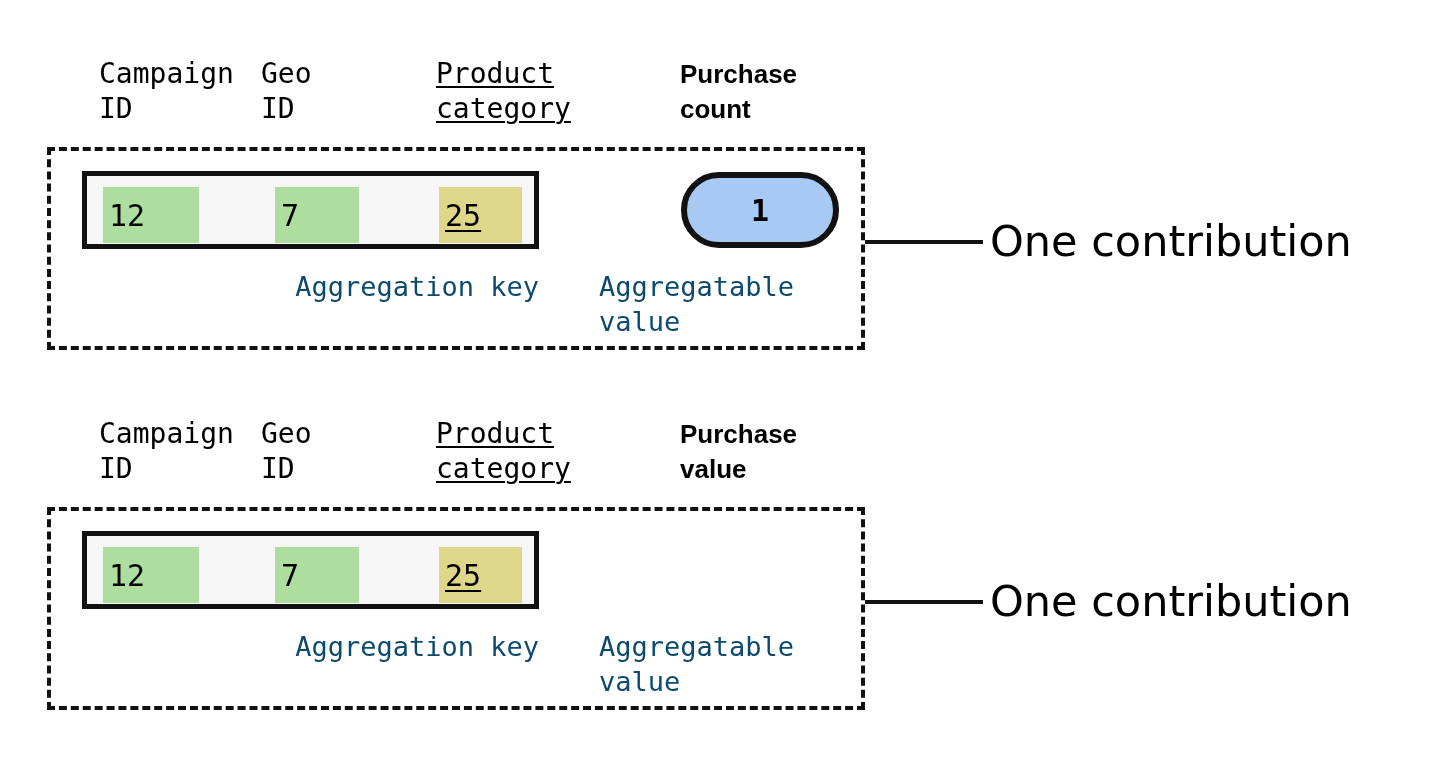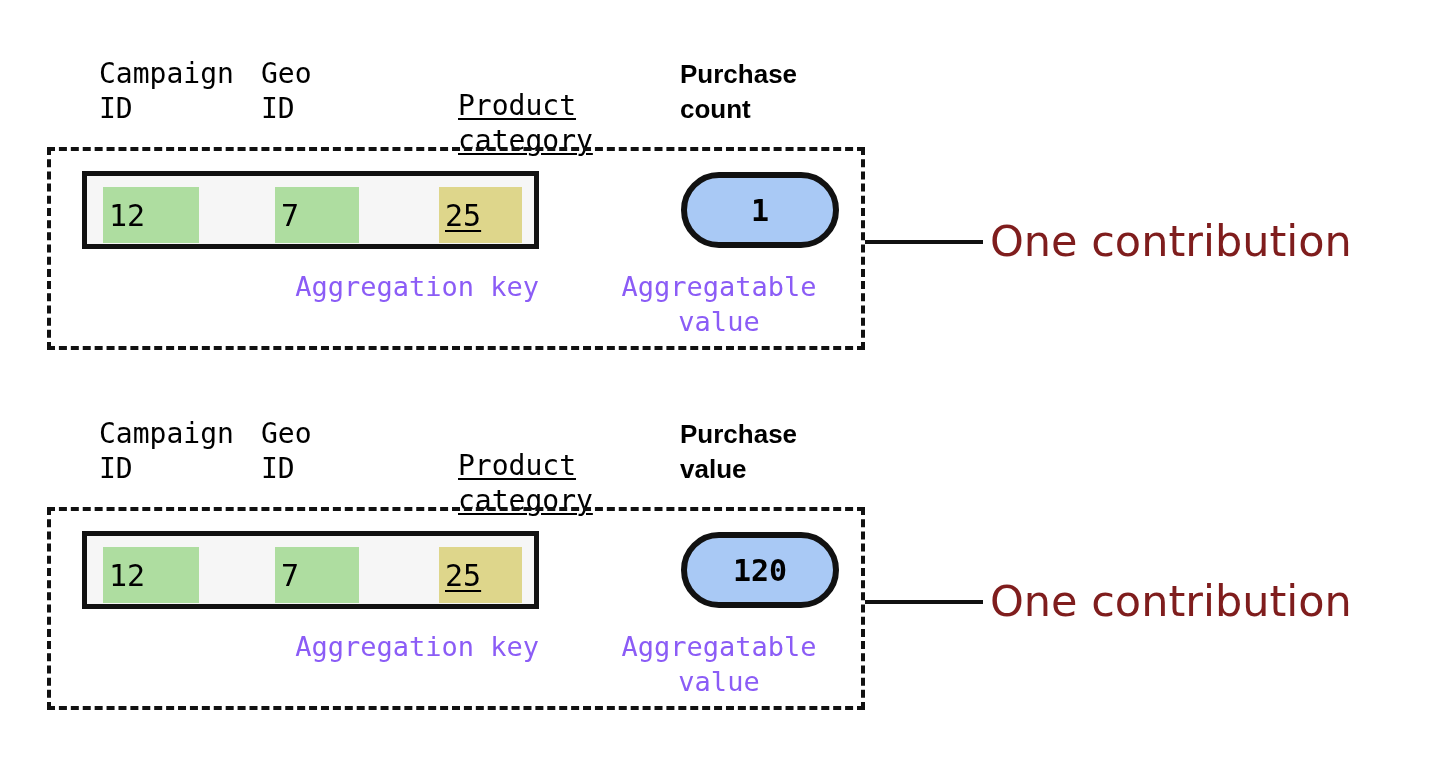--- a/index.html
+++ b/index.html
@@ -35,21 +35,21 @@
     position: absolute;
     font-family: "DejaVu Sans Mono", monospace;
     font-size: 28px;
     line-height: 35px;
     color: #000000;
     white-space: pre;
     letter-spacing: 0px;
   }
   .hdr-campaign { left: 99px;  top: 0px;  width: 170px; }
   .hdr-geo      { left: 261px; top: 0px;  width: 150px; }
-  .hdr-product  { left: 458px; top: 0px;  width: 170px; margin-top: 32px; }
+  .hdr-product  { left: 436px; top: 0px;  width: 170px; }
   .hdr-product .u {
     text-decoration: underline;
     text-decoration-thickness: 2px;
     text-underline-offset: 3px;
   }
   .hdr-value {
     left: 680px;
     top: 1px;
     font-family: Liberation Sans, sans-serif;
     font-size: 26px;
@@ -120,53 +120,53 @@
     font-weight: bold;
     color: #000000;
   }
 
   
   .cap {
     position: absolute;
     font-family: "DejaVu Sans Mono", monospace;
     font-size: 27px;
     line-height: 35px;
-    color: #8b5cf6;
+    color: #0c4a6e;
     white-space: pre;
   }
   .cap-key {
     left: 198px;   
     top: 118px;    
     width: 290px;
     text-align: right;
   }
   .cap-value {
     left: 548px;   
     top: 118px;
     width: 240px;
-    text-align: center;
+    text-align: left;
   }
 
   
   .connector {
     position: absolute;
     left: 865px;
     top: 240px;
     width: 118px;
     height: 4px;
     background: #111111;
   }
   .annotation {
     position: absolute;
     left: 990px;
     top: 216px;
     font-family: "DejaVu Sans", sans-serif;
     font-size: 43px;
     line-height: 50px;
-    color: #7f1d1d;
+    color: #000000;
     white-space: pre;
   }
 </style>
 </head>
 <body>
 
 <div class="block block-1">
 
   <div class="headers">
     <div class="hdr hdr-campaign">Campaign<br>ID</div>
@@ -207,21 +207,20 @@
   <div class="dashed-box">
 
     <div class="key-box">
       <div class="cell cell-campaign">12</div>
       <div class="cell cell-geo">7</div>
       <div class="cell cell-product">
           <span class="u">25</span>
         </div>
     </div>
 
-    <div class="pill">120</div>
 
     <div class="cap cap-key">Aggregation key</div>
     <div class="cap cap-value"><span>Aggregatable</span><br><span>value</span></div>
   </div>
 
   <div class="connector"></div>
   <div class="annotation">One contribution</div>
 </div>
 
 </body></html>

